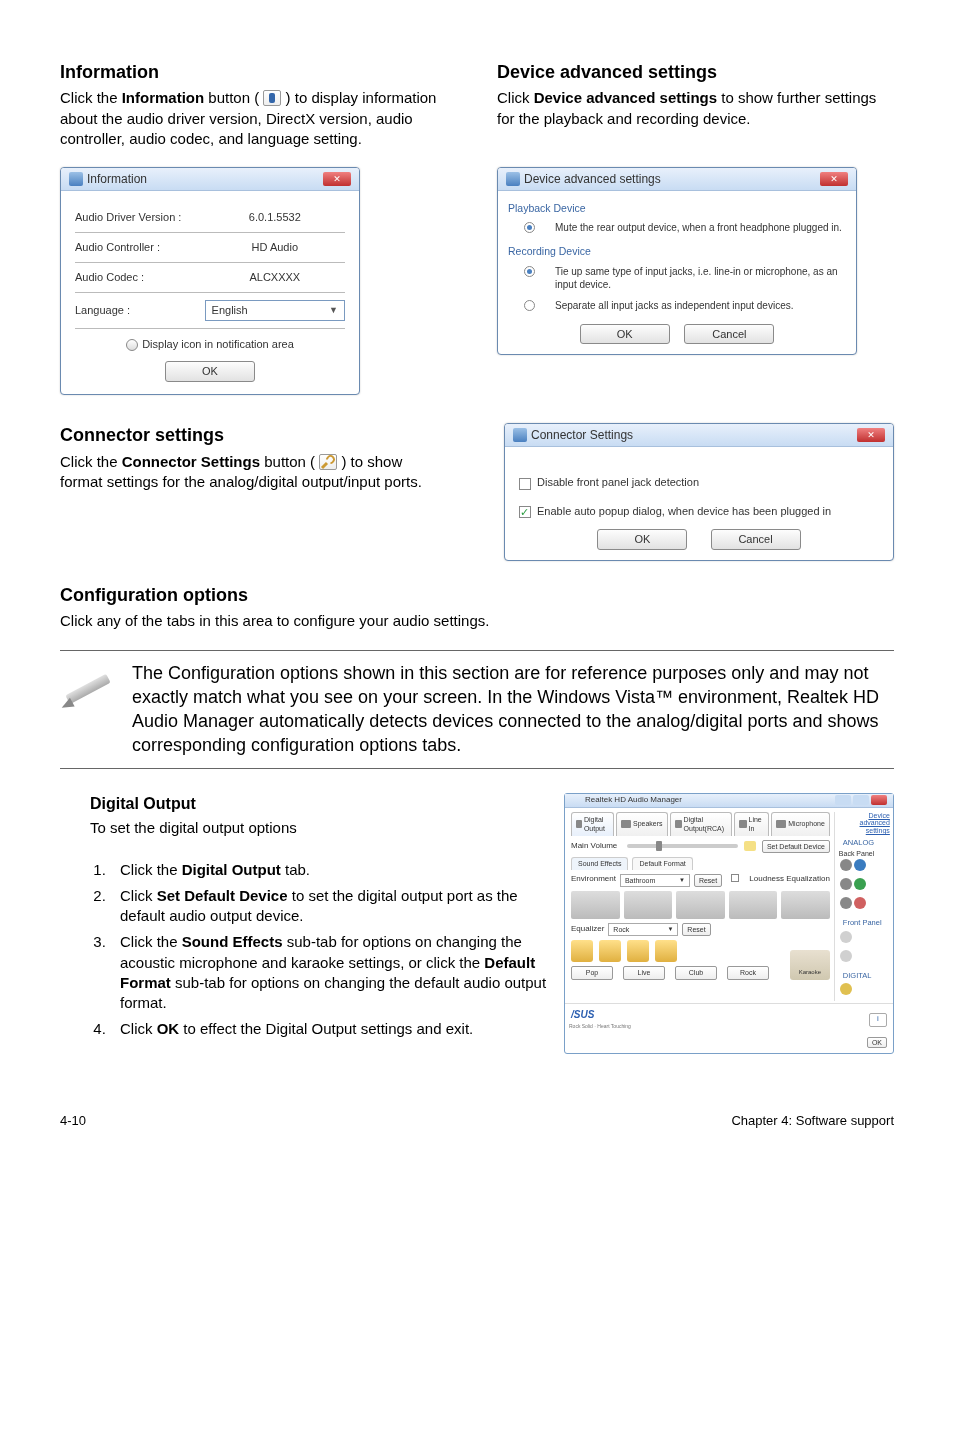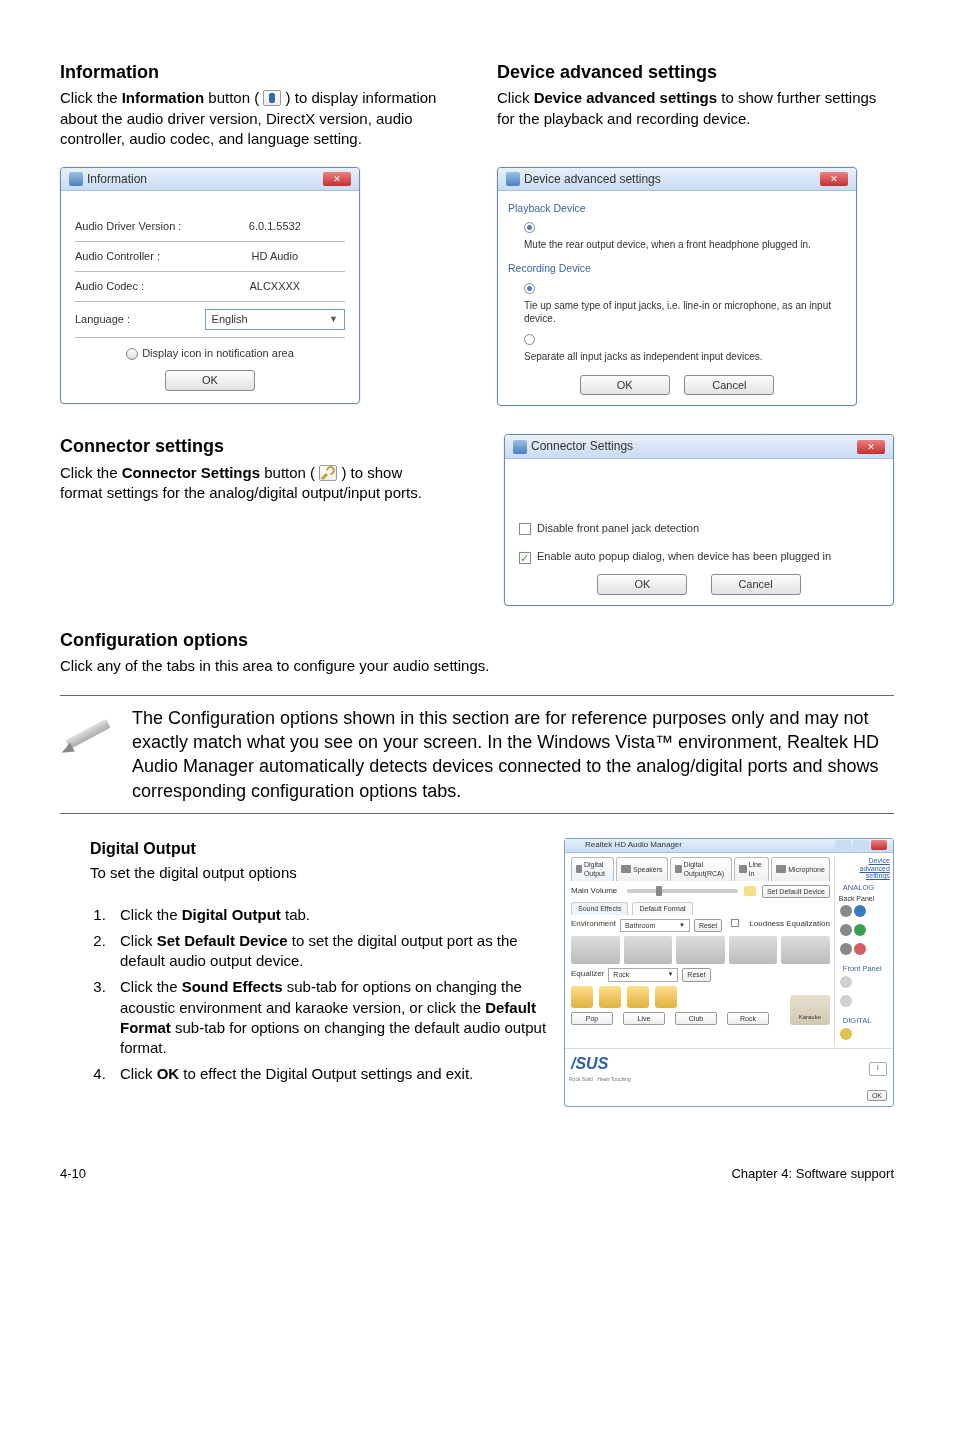--- a/index.html
+++ b/index.html
@@ -50,21 +50,21 @@
   }
   .dlg-title .spk {
     width:14px; height:14px; display:inline-block;
     background:linear-gradient(#9bc0e6,#4a80c0); border-radius:2px;
   }
   .dlg-x {
     margin-left:auto; width:28px; height:14px;
     background:linear-gradient(#f08080,#c03030); border-radius:2px;
     color:#fff; font-size:9px; line-height:14px; text-align:center;
   }
-  .info-body { padding:21px 14px 12px; }
+  .info-body { padding:12px 14px 12px; }
   .info-row {
     display:flex; align-items:center; padding:7px 0;
     border-bottom:1px solid #bbb;
   }
   .info-row:last-of-type { border-bottom:none; }
   .info-label { flex:0 0 48%; }
   .info-val { flex:1; text-align:center; }
   .lang-sel {
     flex:1; border:1px solid #7a9ac0; background:#fff;
     padding:2px 6px; font-size:11px; display:flex; align-items:center;
@@ -79,34 +79,34 @@
   .btn {
     display:inline-block; min-width:90px; padding:2px 10px;
     background:linear-gradient(#fdfdfd,#e2e2e2); border:1px solid #8a8a8a;
     border-radius:3px; font-size:11px; text-align:center;
   }
   .btn-row { text-align:center; }
 
   
   .dev-body { padding:8px 10px 10px; font-size:10px; }
   .grp-lbl { color:#3A66A3; font-size:10.5px; margin:2px 0 6px; }
-  .radio-row { padding:0 0 8px 16px; display:flex; gap:5px; line-height:1.3;flex-direction:column; }
+  .radio-row { padding:0 0 8px 16px; display:flex; gap:20px; line-height:1.3; }
   .radio {
     flex:0 0 11px; width:11px; height:11px; border:1px solid #888; border-radius:50%;
     background:#fff; margin-top:1px; position:relative;
   }
   .radio.sel::after {
     content:""; position:absolute; inset:2px; background:#4a80c0; border-radius:50%;
   }
   .dev-btns { text-align:center; margin-top:4px; }
   .dev-btns .btn { margin:0 6px; }
 
   
   .conn-dlg { width:390px; margin-left:auto; }
-  .conn-body { padding:10px 14px 10px; font-size:11px;margin-top:48px; }
+  .conn-body { padding:24px 14px 10px; font-size:11px; }
   .chkbox {
     display:inline-block; width:12px; height:12px; border:1px solid #888;
     background:#fff; vertical-align:middle; margin-right:6px; position:relative;
   }
   .chkbox.checked::after {
     content:"✓"; position:absolute; left:0; top:-2px; font-size:11px; color:#2a9c40;
   }
   .conn-row { padding:4px 0 10px; }
   .conn-btns { text-align:center; }
   .conn-btns .btn { margin:0 10px; }
@@ -155,21 +155,21 @@
   .karaoke-box {
     width:40px; height:30px; background:linear-gradient(#e8e0d0,#d0c8b0);
     border-radius:3px; font-size:6px; text-align:center; padding-top:18px;
   }
   .eq-btns { display:flex; gap:10px; }
   .eq-btns .mini-btn { flex:0 0 42px; text-align:center; }
   .port-dot { width:12px; height:12px; border-radius:50%; display:inline-block; margin:1px; }
   .ports { line-height:14px; }
   .right-label { color:#3A66A3; font-size:7.5px; margin:3px 4px 1px; }
   .asus-bar { border-top:1px solid #ddd; padding:4px 6px; display:flex; align-items:center; }
-  .asus-logo { font-family:Arial; font-weight:bold; font-style:italic; color:#2b5eb0; font-size:16px; }
+  .asus-logo { font-family:Arial; font-weight:bold; font-style:italic; color:#2b5eb0; font-size:10px; }
   .asus-sub { font-size:5px; color:#777; margin-left:-2px; }
   .asus-i { margin-left:auto; width:18px; height:14px; border:1px solid #aaa; border-radius:2px; font-size:8px; text-align:center; color:#36a; }
   .asus-ok { text-align:right; padding:2px 6px 4px; }
 
   
   .note {
     display:flex; gap:14px; border-top:1px solid #666; border-bottom:1px solid #666;
     padding:10px 0; margin:8px 0 24px;
   }
   .note-icon {
@@ -462,21 +462,21 @@
   <h3 class="subhead">Digital Output</h3>
   <p>To set the digital output options</p>
   <ol class="steps">
     <li>
       <span>Click the </span><b>Digital Output</b><span> tab.</span>
     </li>
     <li>
       <span>Click </span><b>Set Default Device</b><span> to set the digital output port as the default audio output device.</span>
     </li>
     <li>
-      <span>Click the </span><b>Sound Effects</b><span> sub-tab for options on changing the acoustic environment and karaoke version, or click the </span><b>Default Format</b><span> sub-tab for options on changing the default audio output format.</span>
+      <span>Click the </span><b>Sound Effects</b><span> sub-tab for options on changing the acoustic microphone and karaoke settings, or click the </span><b>Default Format</b><span> sub-tab for options on changing the default audio output format.</span>
     </li>
     <li>
       <span>Click </span><b>OK</b><span> to effect the Digital Output settings and exit.</span>
     </li>
   </ol>
   <div class="clr"></div>
 </div>
 
 <div class="footer">
   <span>4-10</span>

